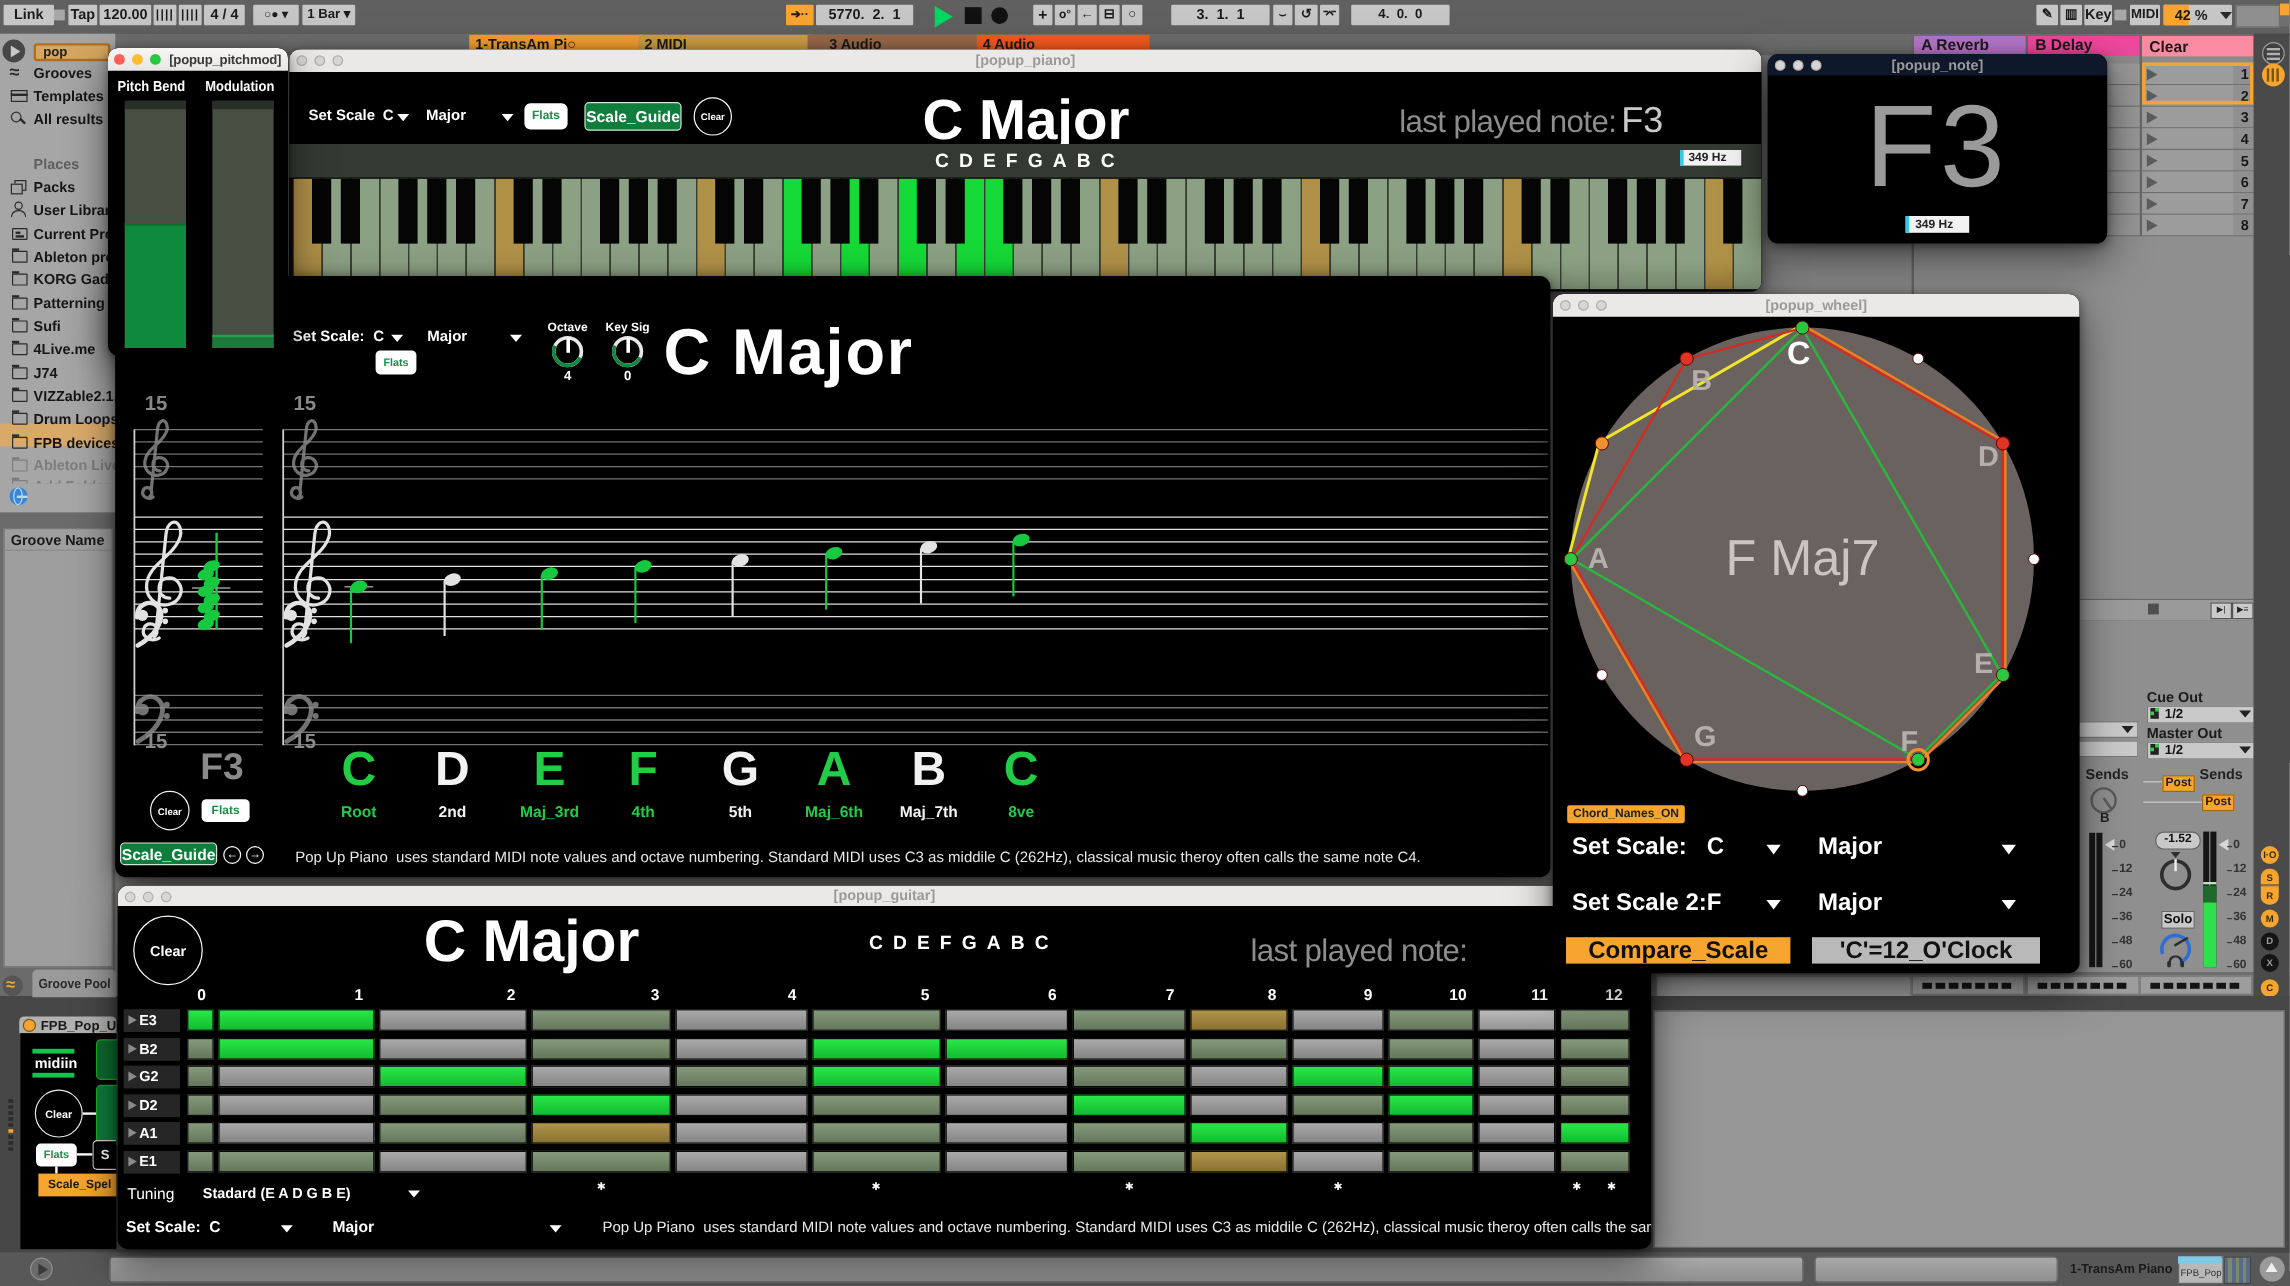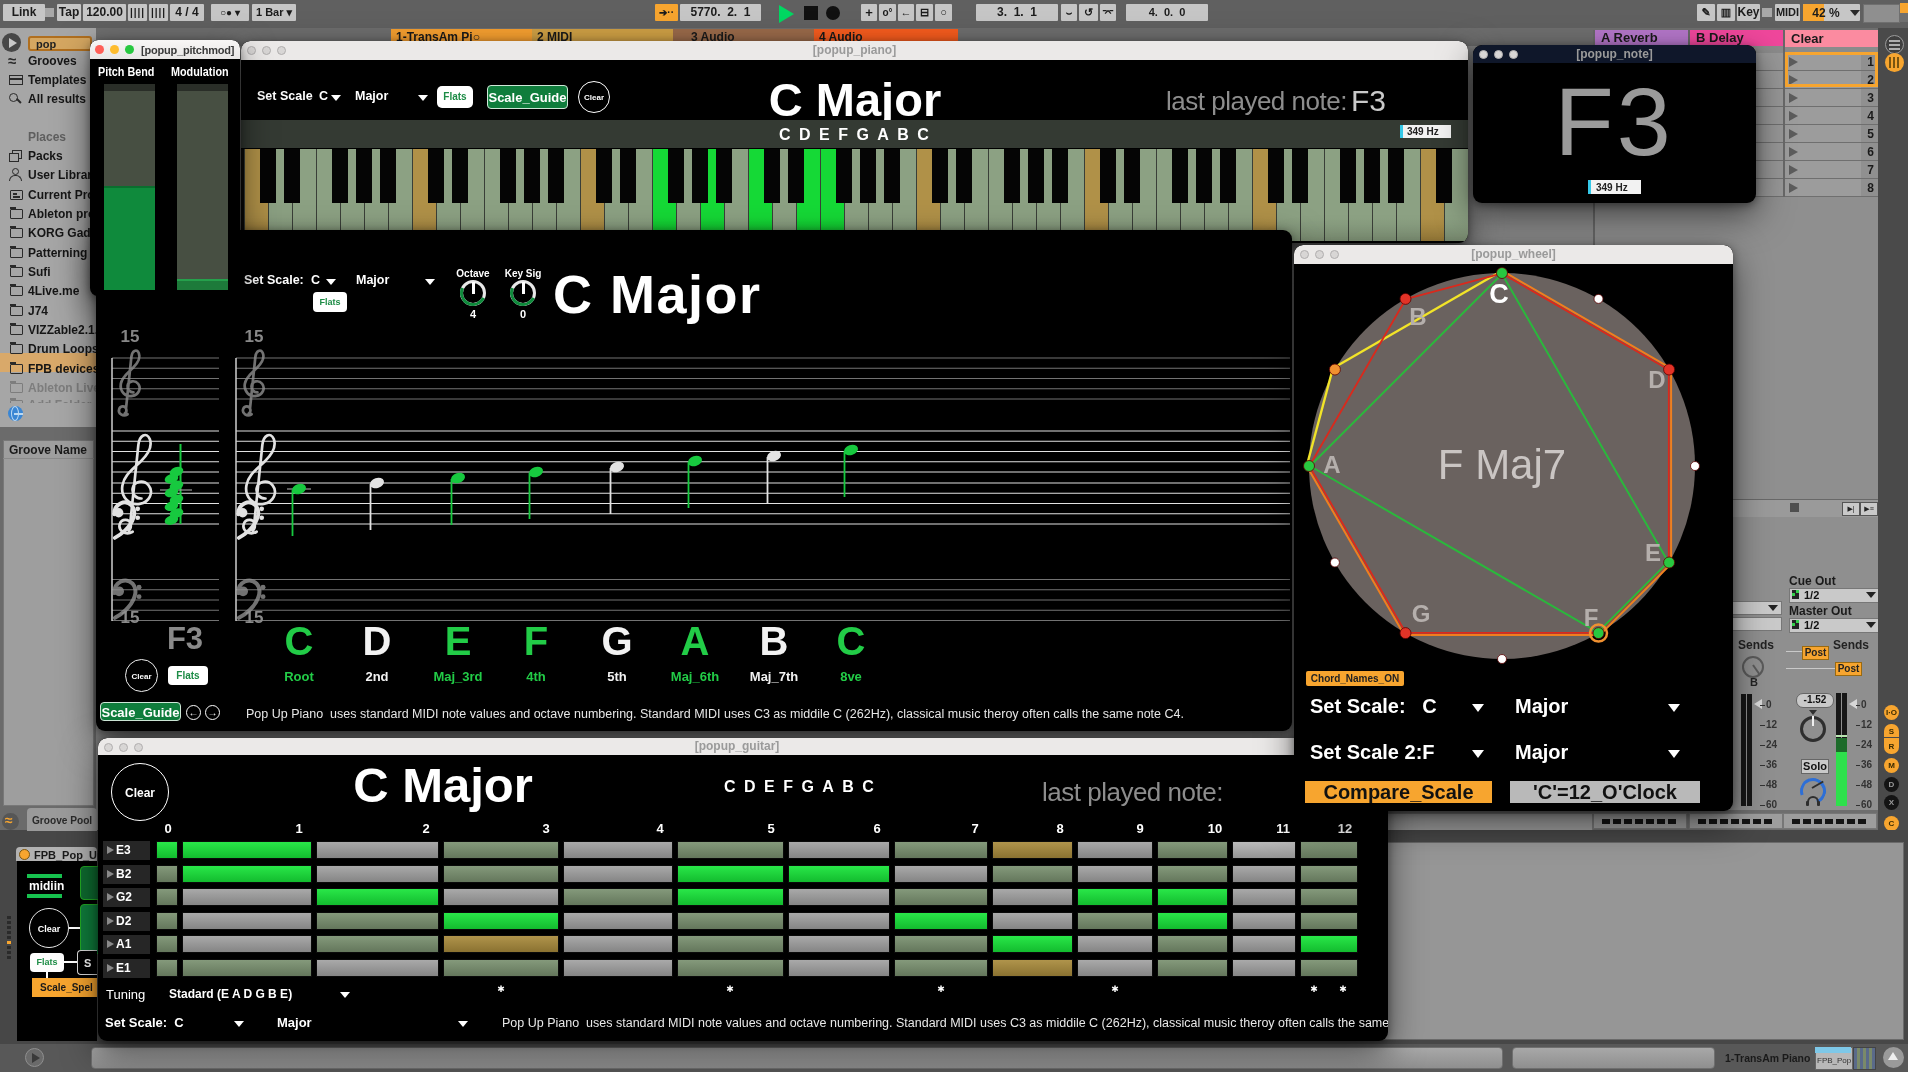--- a/index.html
+++ b/index.html
@@ -581,21 +581,21 @@
 <div style="left:678px;top:440px;font-size:13px;color:#f2f2f2;font-weight:bold;white-space:nowrap;line-height:1.1;transform:translateX(-50%);">Maj_7th</div>
 <div style="left:755px;top:440px;font-size:13px;color:#22cc47;font-weight:bold;white-space:nowrap;line-height:1.1;transform:translateX(-50%);">8ve</div>
 <div style="left:89px;top:392px;font-size:31px;color:#8a8a8a;font-weight:bold;white-space:nowrap;line-height:1.1;transform:translateX(-50%);">F3</div>
 <div style="left:29px;top:429px;width:33px;height:33px;border:1.5px solid #efefef;border-radius:50%;box-sizing:border-box;color:#fff;font-size:8px;font-weight:bold;text-align:center;line-height:33px;">Clear</div>
 <div style="left:72px;top:436px;width:40px;height:19px;background:#fff;border-radius:4px;color:#1d8c46;font-size:10px;font-weight:bold;text-align:center;line-height:19px;">Flats</div>
 <div style="left:4px;top:472px;width:81px;height:19px;background:#0f7d3c;border:1.5px solid #cfe8d8;border-radius:4px;color:#fff;font-size:13px;font-weight:bold;text-align:center;line-height:19px;box-sizing:border-box;">Scale_Guide</div>
 <div style="left:90px;top:475px;width:15px;height:15px;border:1.5px solid #fff;border-radius:50%;box-sizing:border-box;color:#fff;font-size:10px;font-weight:bold;text-align:center;line-height:13px;">←</div>
 <div style="left:109px;top:475px;width:15px;height:15px;border:1.5px solid #fff;border-radius:50%;box-sizing:border-box;color:#fff;font-size:10px;font-weight:bold;text-align:center;line-height:13px;">→</div>
 <div style="left:150px;top:478px;font-size:12.5px;color:#e8e8e8;font-weight:normal;white-space:nowrap;line-height:1.1;">Pop Up Piano&nbsp; uses standard MIDI note values and octave numbering. Standard MIDI uses C3 as middile C (262Hz), classical music theroy often calls the same note C4.</div>
 </div>
-<div style="left:98px;top:738px;width:1278px;height:303px;z-index:12;border-radius:9px;box-shadow:0 12px 35px rgba(0,0,0,0.55),0 2px 8px rgba(0,0,0,0.4);background:#000;overflow:hidden;padding-left:12px;">
+<div style="left:98px;top:738px;width:1278px;height:303px;z-index:12;border-radius:9px;box-shadow:0 12px 35px rgba(0,0,0,0.55),0 2px 8px rgba(0,0,0,0.4);background:#000;overflow:hidden;">
     <div style="left:0;top:0;width:1278px;height:17px;background:#ebe9e8;border-radius:9px 9px 0 0;">
       <div class="tl" style="left:6px;top:5px;background:#d8d6d5;border:1px solid #b0aeae;"></div>
       <div class="tl" style="left:21px;top:5px;background:#d8d6d5;border:1px solid #b0aeae;"></div>
       <div class="tl" style="left:36px;top:5px;background:#d8d6d5;border:1px solid #b0aeae;"></div>
       <div style="left:0;top:0;width:100%;height:17px;text-align:center;font-size:12px;font-weight:bold;color:#9a9a9a;line-height:17px;">[popup_guitar]</div>
     </div>
 <div style="left:13px;top:25px;width:58px;height:58px;border:1.5px solid #fff;border-radius:50%;box-sizing:border-box;color:#fff;font-size:12px;font-weight:bold;text-align:center;line-height:58px;">Clear</div>
 <div style="left:345px;top:21px;font-size:49px;color:#fff;font-weight:bold;white-space:nowrap;line-height:1.1;transform:translateX(-50%);">C Major</div>
 <div style="left:702px;top:40px;font-size:16px;color:#fff;font-weight:bold;white-space:nowrap;line-height:1.1;letter-spacing:2px;transform:translateX(-50%);">C&nbsp;D&nbsp;E&nbsp;F&nbsp;G&nbsp;A&nbsp;B&nbsp;C</div>
 <div style="left:944px;top:40px;font-size:26px;color:#8d8d8d;font-weight:normal;white-space:nowrap;line-height:1.1;letter-spacing:-0.5px;">last played note:</div>

